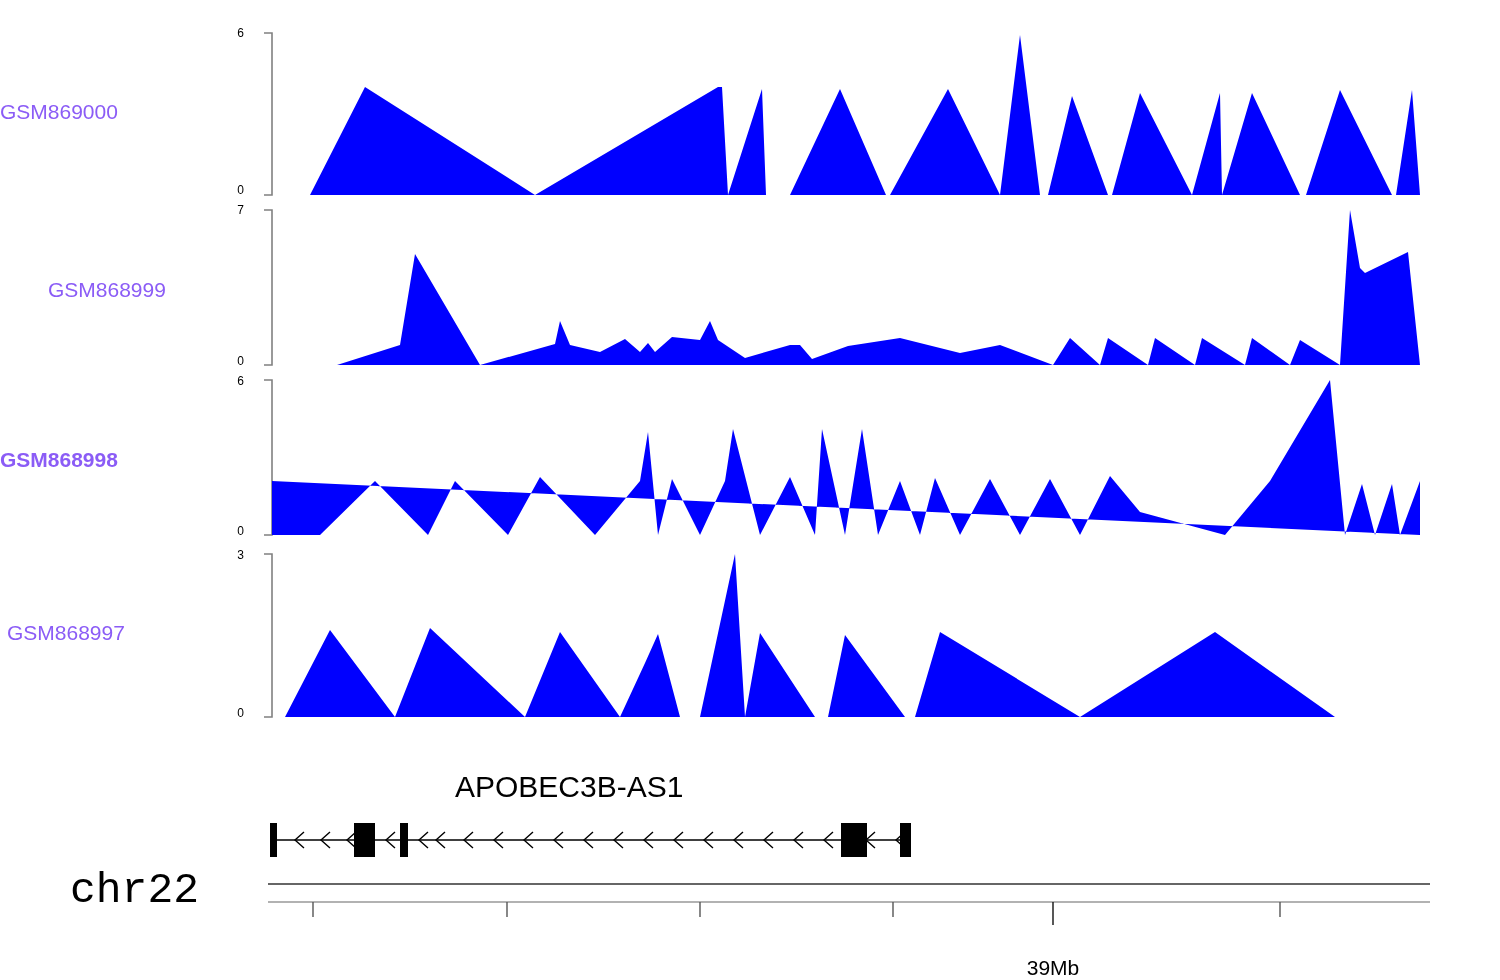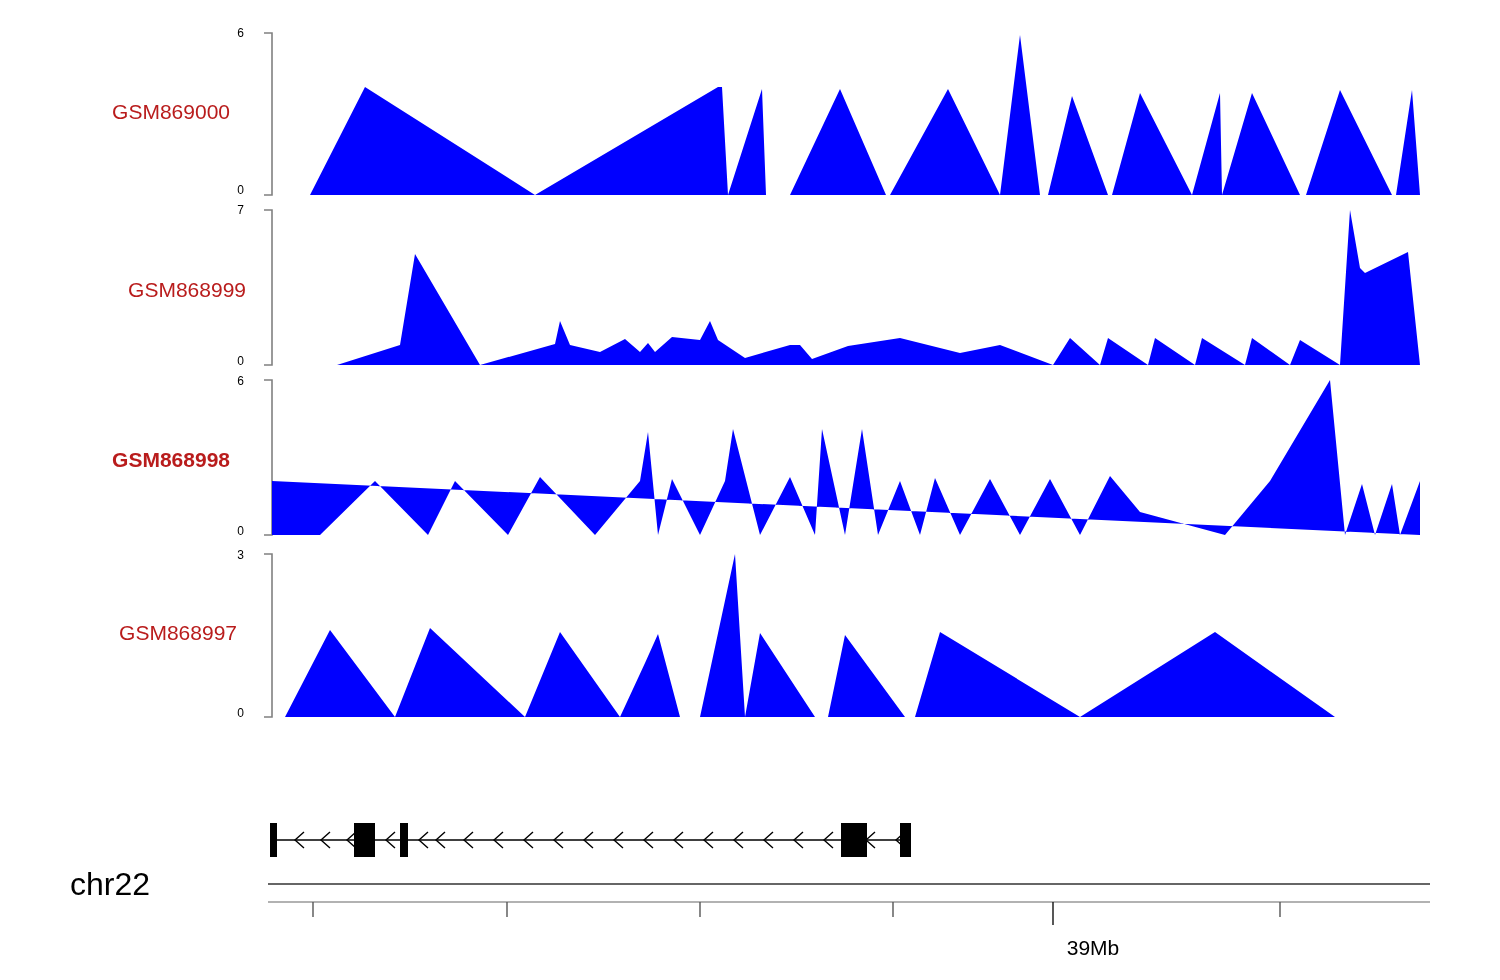--- a/index.html
+++ b/index.html
@@ -16,37 +16,37 @@
   }
   #browser {
     position: absolute;
     left: 0; top: 0;
     width: 1500px;
     height: 980px;
   }
   .track-label {
     position: absolute;
     font-size: 21px;
-    color: #b91c1c;
+    color: #8b5cf6;
     white-space: nowrap;
-    text-align: right;
     letter-spacing: 0px;
   }
   .axis-num {
     position: absolute;
     font-size: 12px;
     color: #000000;
     text-align: right;
     white-space: nowrap;
   }
   .chrom-label {
     position: absolute;
-    font-size: 32px;
+    font-size: 43px;
     color: #000000;
     white-space: nowrap;
+    font-family: Liberation Mono, monospace;
   }
   .gene-name {
     position: absolute;
     font-size: 30px;
     color: #000000;
     white-space: nowrap;
   }
   .tick-label {
     position: absolute;
     font-size: 21px;
@@ -75,21 +75,21 @@
 
   <div class="track-label" style="left:0px; top:100px; width:230px;">GSM869000</div>
   <div class="axis-num" style="left:212px; top:26px; width:32px;">6</div>
   <div class="axis-num" style="left:212px; top:183px; width:32px;">0</div>
 
   <svg style="position:absolute; left:255px; top:25px;" width="1245" height="180">
     <path class="axis-bracket" d="M 9,8 L 17,8 L 17,170 L 9,170"></path>
     <polygon class="cov-poly" points="20,170 55,170 110,62 280,170 463,62 467,62 473,170 507,64 511,170 535,170 585,64 631,170 635,170 693,64 745,170 765,10 785,170 793,170 817,71 853,170 857,170 885,68 937,170 965,68 967,170 997,68 1045,170 1051,170 1085,65 1137,170 1141,170 1157,65 1165,170"></polygon>
   </svg>
 
-  <div class="track-label" style="left:16px; top:278px; width:230px;">GSM868999</div>
+  <div class="track-label" style="left:0px; top:278px; width:230px;padding-left:48px;">GSM868999</div>
   <div class="axis-num" style="left:212px; top:203px; width:32px;">7</div>
   <div class="axis-num" style="left:212px; top:354px; width:32px;">0</div>
 
   <svg style="position:absolute; left:255px; top:203px;" width="1245" height="172">
     <path class="axis-bracket" d="M 9,7 L 17,7 L 17,162 L 9,162"></path>
     <polygon class="cov-poly" points="82,162 145,142 160,51 225,162 300,141 305,118 315,142 345,149 370,136 385,149 393,140 400,149 417,134 445,137 455,118 463,137 490,155 535,142 545,142 557,156 593,143 645,135 705,150 745,142 798,162 815,135 845,162 853,135 893,162 900,135 940,162 947,135 990,162 997,135 1035,162 1045,137 1085,162 1095,7 1105,65 1110,70 1153,49 1165,162"></polygon>
   </svg>
 
   <div class="track-label" style="left:0px; top:448px; width:230px;font-weight:bold;">GSM868998</div>
   <div class="axis-num" style="left:212px; top:374px; width:32px;">6</div>
@@ -102,20 +102,21 @@
 
   <div class="track-label" style="left:7px; top:621px; width:230px;">GSM868997</div>
   <div class="axis-num" style="left:212px; top:548px; width:32px;">3</div>
   <div class="axis-num" style="left:212px; top:706px; width:32px;">0</div>
 
   <svg style="position:absolute; left:255px; top:547px;" width="1245" height="180">
     <path class="axis-bracket" d="M 9,7 L 17,7 L 17,170 L 9,170"></path>
     <polygon class="cov-poly" points="30,170 75,83 140,170 175,81 270,170 305,85 365,170 390,116 403,87 425,170 445,170 480,7 490,170 505,86 560,170 573,170 590,88 650,170 660,170 685,85 825,170 960,85 1080,170"></polygon>
   </svg>
 
+  <div class="gene-name" style="left:455px; top:770px;">APOBEC3B-AS1</div>
 
   <svg style="position:absolute; left:255px; top:810px;" width="1245" height="55">
 
     <line class="gene-line" x1="17" y1="30" x2="656" y2="30"></line>
 
     <g class="gene-arrow">
       <polyline points="49,22 40,30 49,38"></polyline>
       <polyline points="75,22 66,30 75,38"></polyline>
       <polyline points="101,22 92,30 101,38"></polyline>
       <polyline points="140,22 131,30 140,38"></polyline>
@@ -152,15 +153,15 @@
     <line class="ruler-line-top" x1="13" y1="9" x2="1175" y2="9"></line>
     <line class="ruler-line-bot" x1="13" y1="27" x2="1175" y2="27"></line>
     <line class="ruler-tick" x1="58" y1="27" x2="58" y2="42"></line>
     <line class="ruler-tick" x1="252" y1="27" x2="252" y2="42"></line>
     <line class="ruler-tick" x1="445" y1="27" x2="445" y2="42"></line>
     <line class="ruler-tick" x1="638" y1="27" x2="638" y2="42"></line>
     <line class="ruler-tick-major" x1="798" y1="27" x2="798" y2="62"></line>
     <line class="ruler-tick" x1="1025" y1="27" x2="1025" y2="42"></line>
   </svg>
 
-  <div class="tick-label" style="left:1053px; top:936px; transform:translateX(-50%);margin-left:40px;">39Mb</div>
+  <div class="tick-label" style="left:1053px; top:956px; transform:translateX(-50%);">39Mb</div>
 
 </div>
 
 </body></html>

